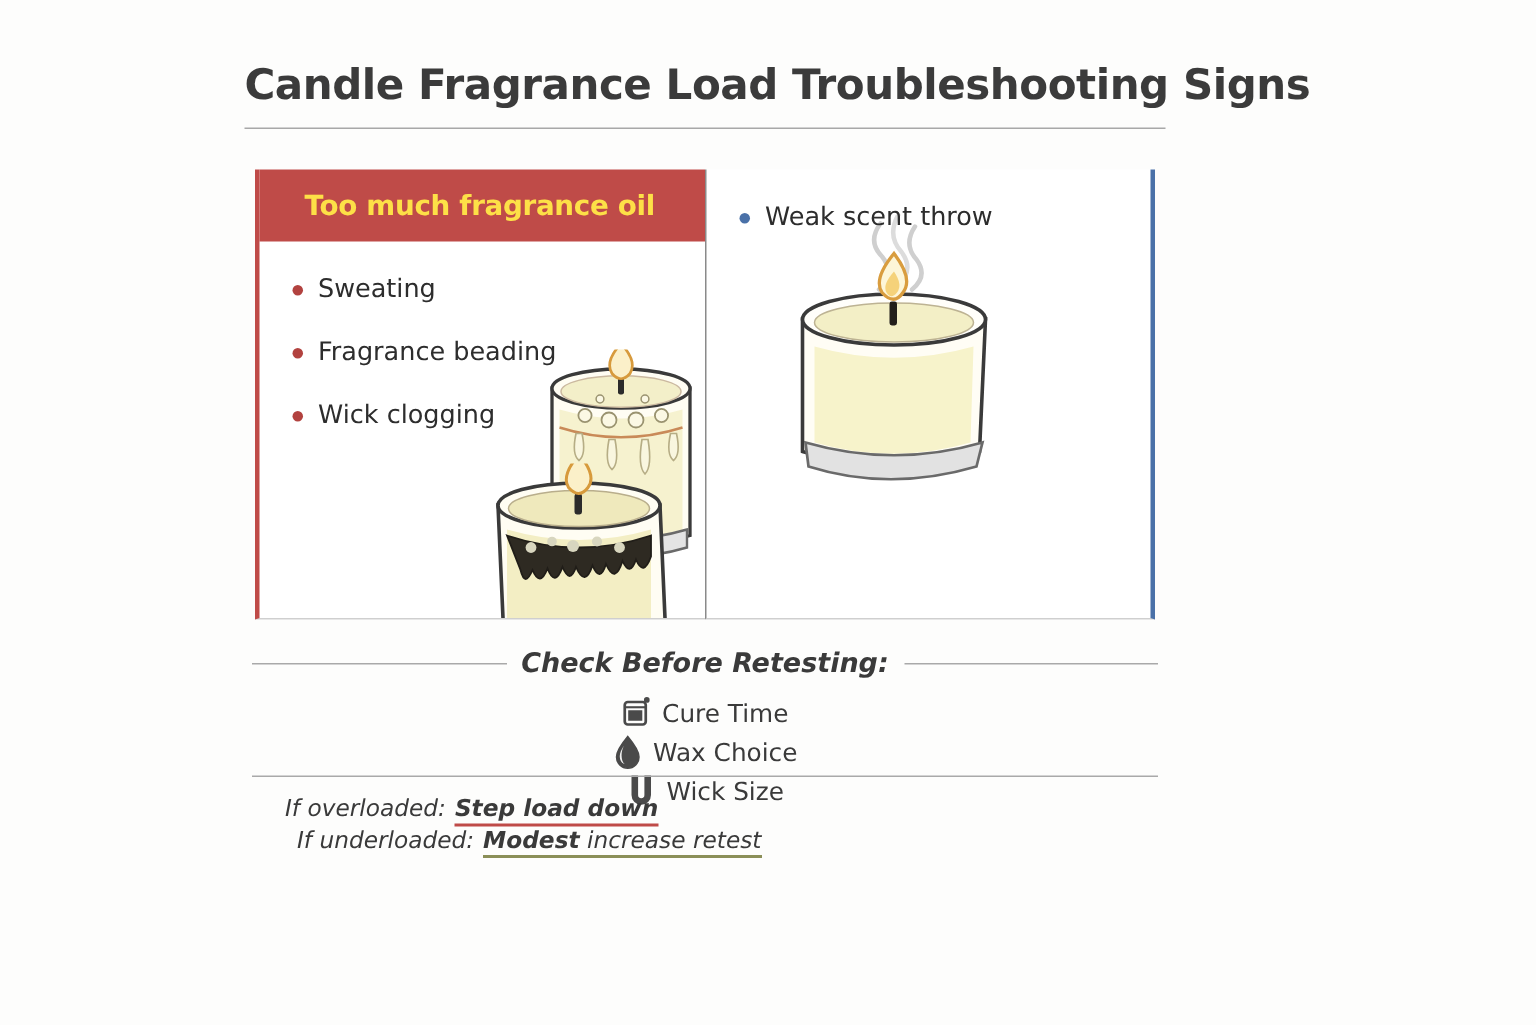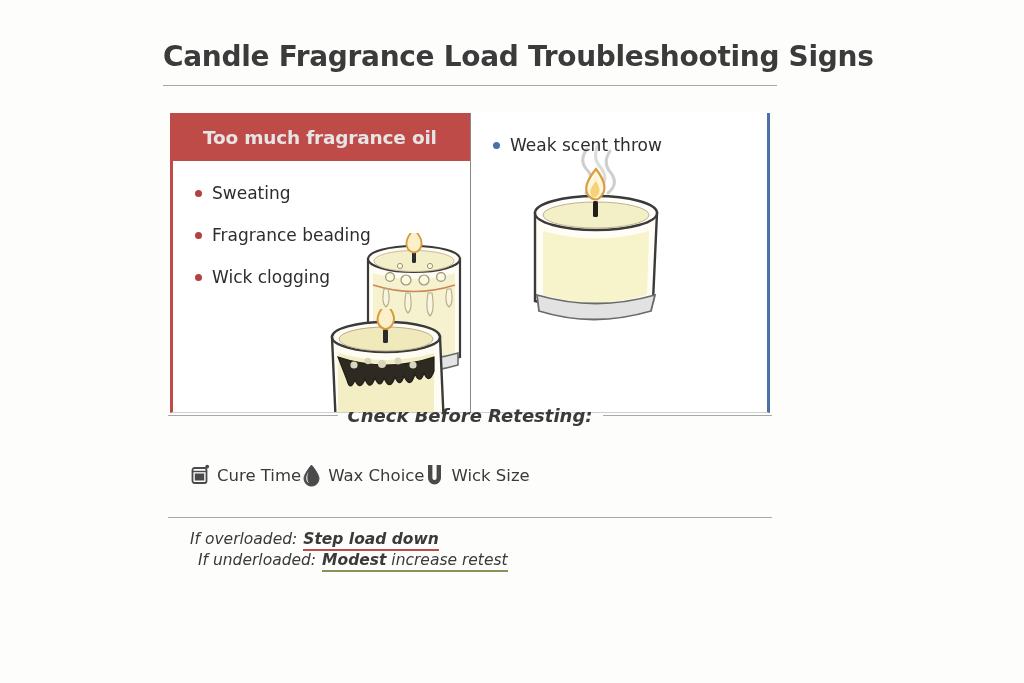--- a/index.html
+++ b/index.html
@@ -57,21 +57,21 @@
     background: #ffffff;
   }
   .col-left  { border-left: 3px solid #bf4b48; border-bottom: 1px solid #cfcfcf; }
   .col-right { border-right: 3px solid #4a71a8; border-left: 1px solid #8a8a8a; border-bottom: 1px solid #cfcfcf; }
 
   .col-head {
     height: 48px;
     display: flex;
     align-items: center;
     padding-left: 30px;
-    color: #e5e5e5;
+    color: #fde047;
     font-size: 18.5px;
     font-weight: bold;
     letter-spacing: -0.2px;
     white-space: nowrap;
   }
   .head-red  { background: #bf4b48; }
   .head-blue { background: #4a71a8; }
 
   .col-body {
     position: relative;
@@ -107,44 +107,45 @@
   
   .art { position: absolute; z-index: 1; }
   .art-left-back  { right: -4px; top: 72px; }
   .art-left-front { right: 18px;  top: 148px; }
   .art-right      { left: 50px;  top: 30px; }
 
   
   .check-row {
     position: absolute;
     left: 168px;
-    top: 405px;
+    top: 432px;
     width: 604px;
     display: flex;
     align-items: center;
     gap: 10px;
   }
   .check-line { flex: 1; height: 1px; background: #a9a9a9; }
   .check-label {
     font-size: 18px;
     font-weight: bold;
     font-style: italic;
     color: #3a3a3a;
     white-space: nowrap;
   }
 
   .factors {
     position: absolute;
     left: 168px;
     top: 462px;
     width: 604px;
     display: flex;
-    justify-content: flex-start;
+    justify-content: flex-end;
     align-items: center;
     padding: 0 22px;
+    flex-direction: column;
   }
   .factor {
     display: flex;
     align-items: center;
     gap: 7px;
     font-size: 16.5px;
     color: #3a3a3a;
     white-space: nowrap;
   }
   .f-icon {

